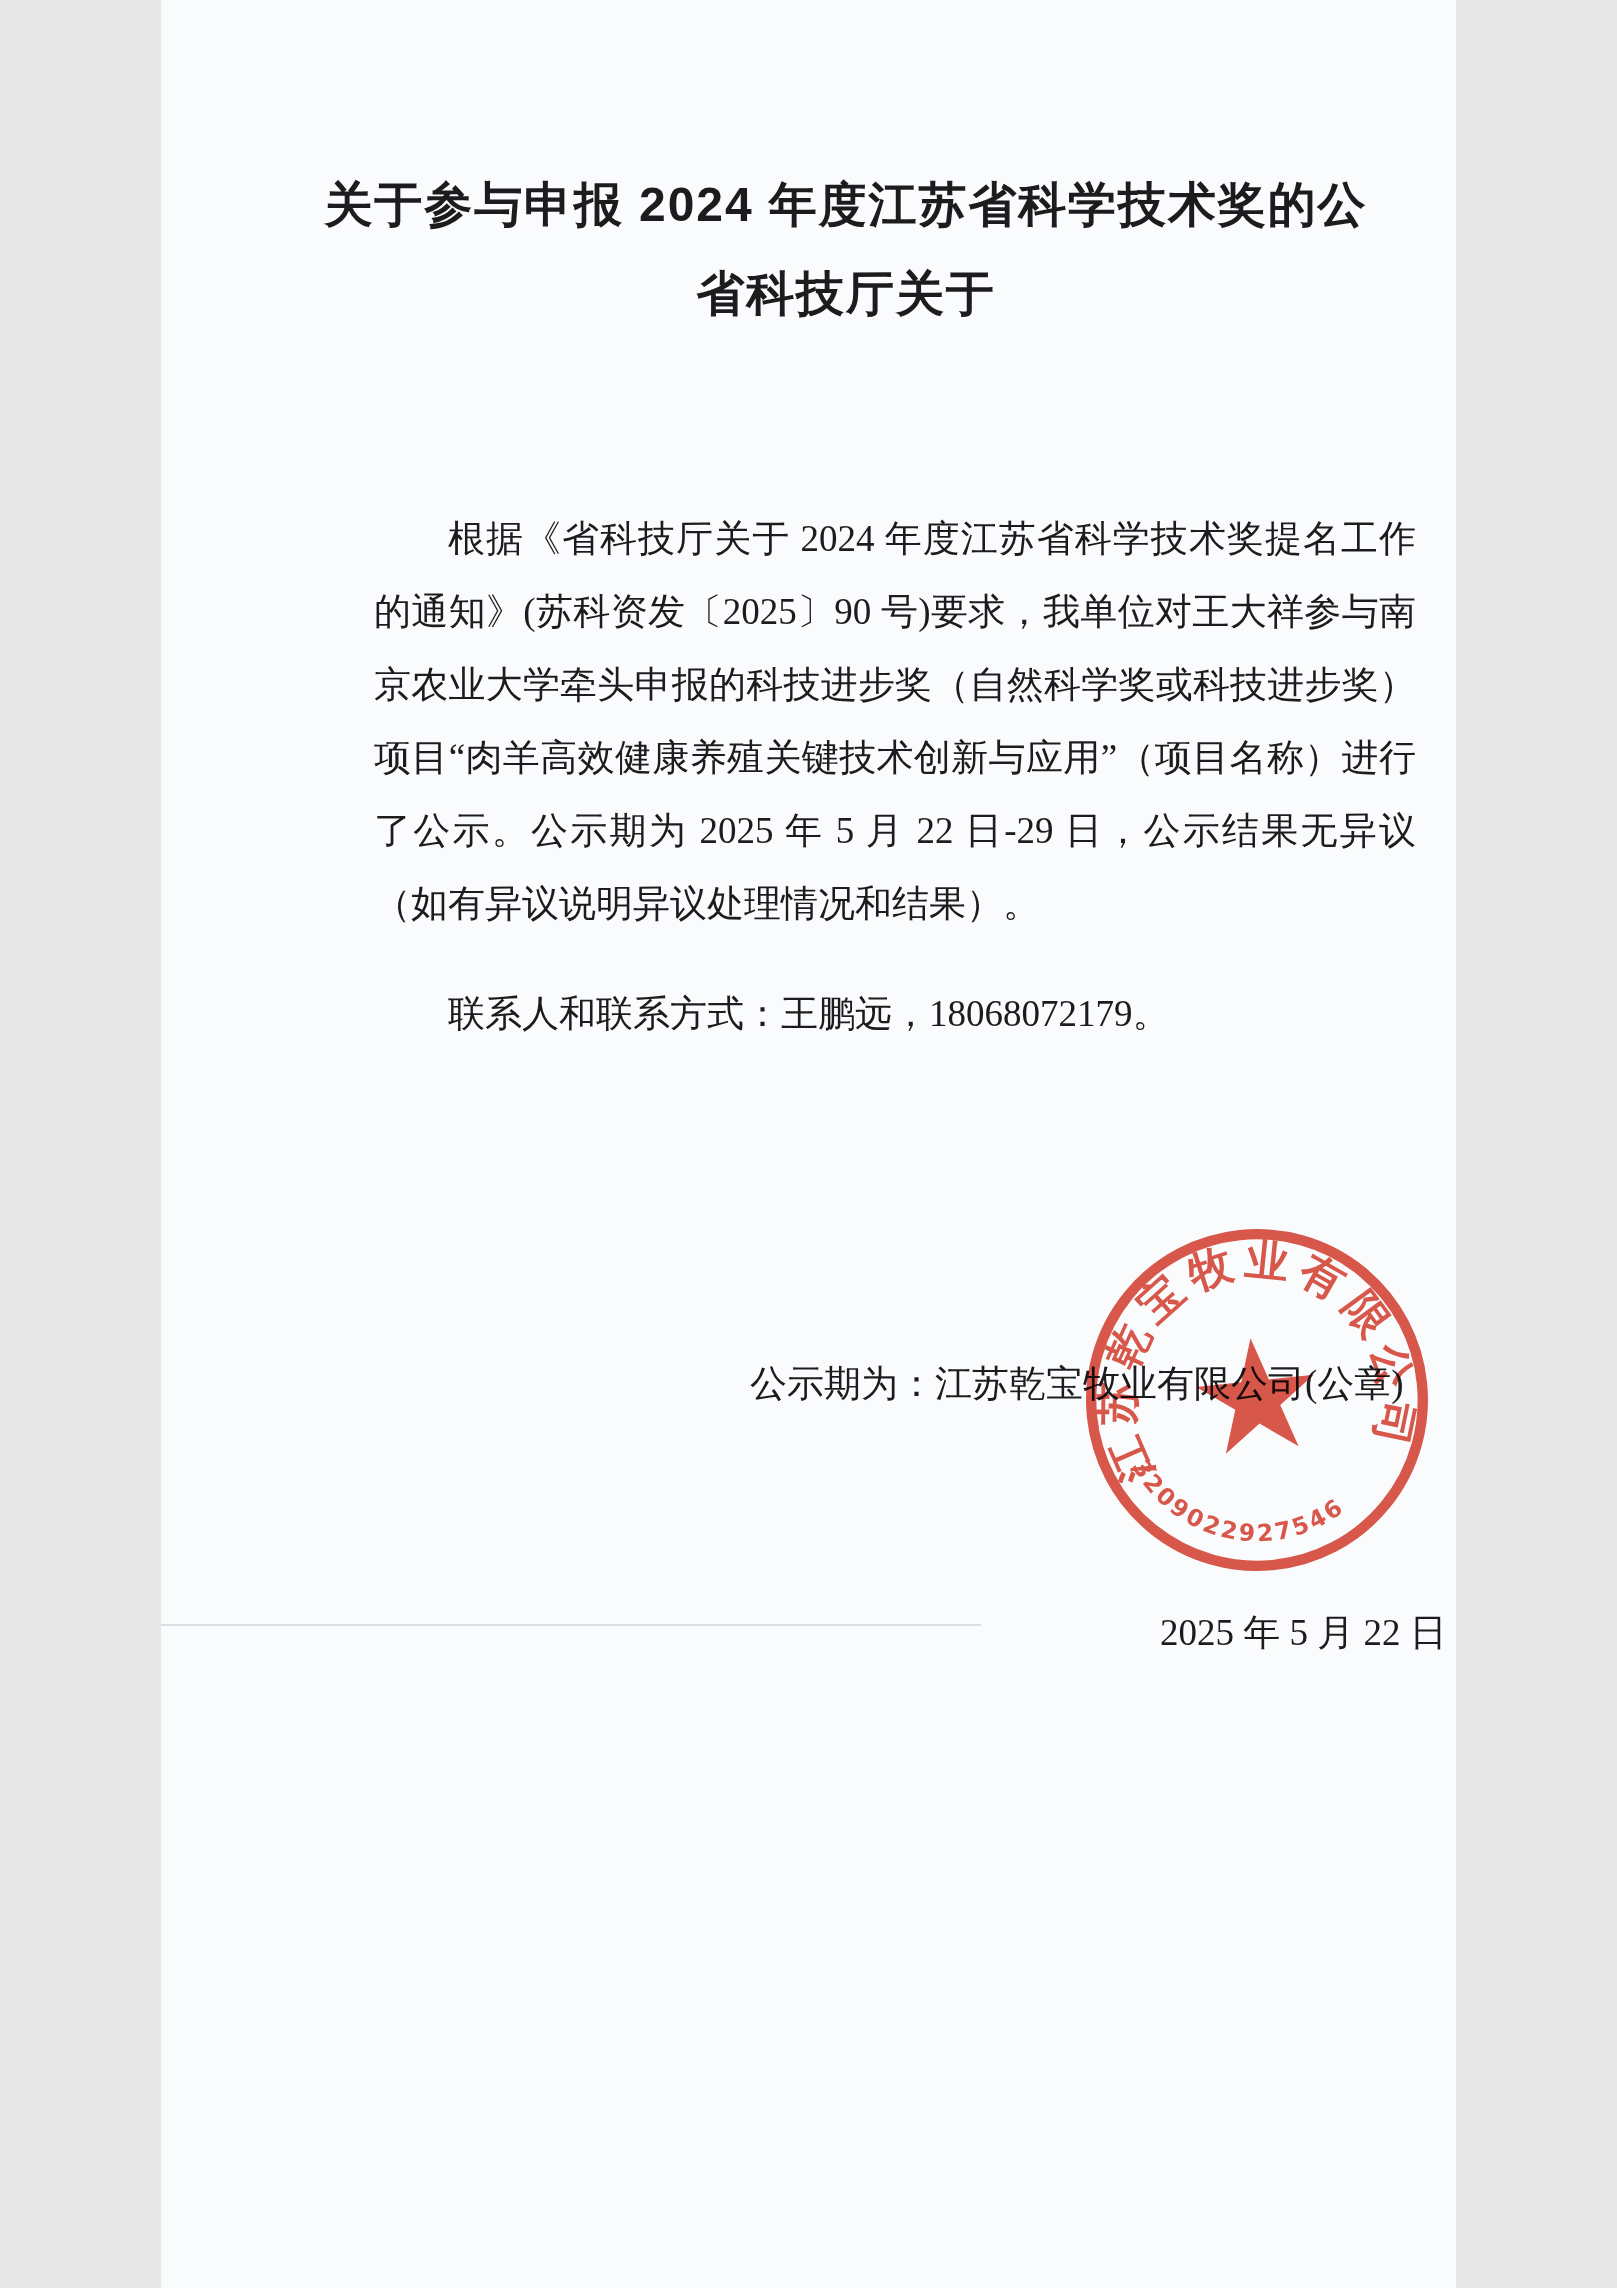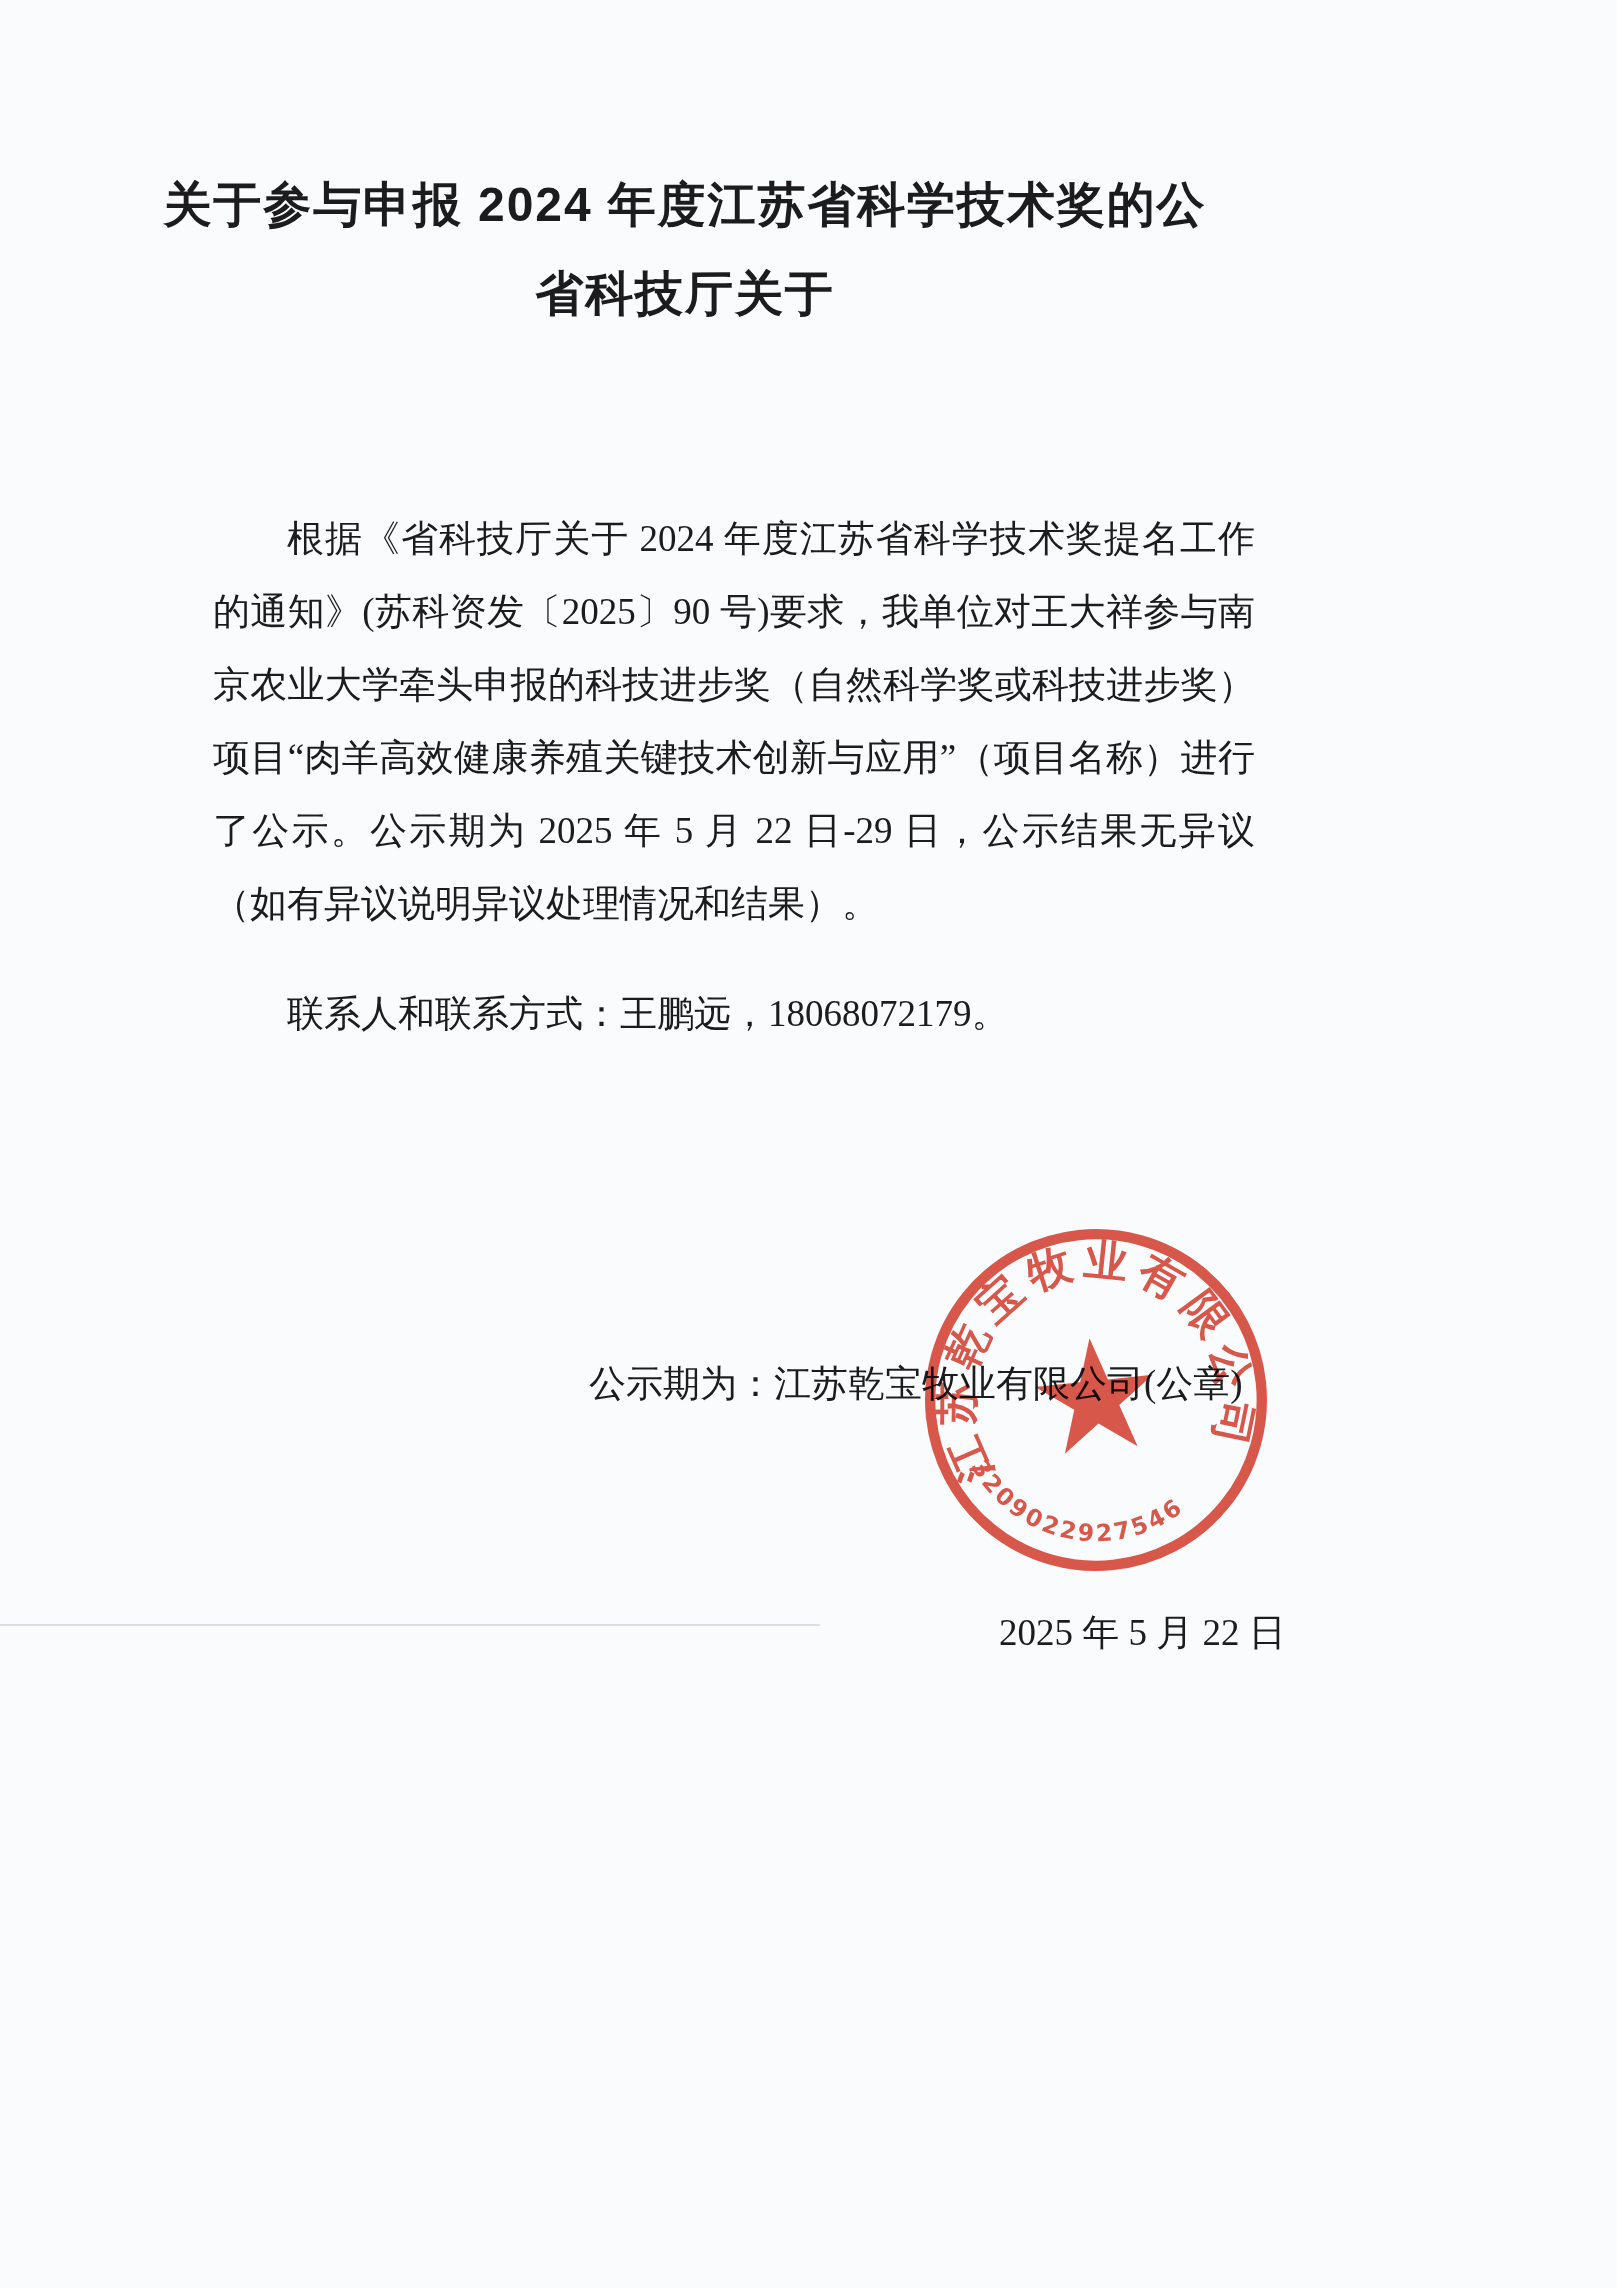--- a/index.html
+++ b/index.html
@@ -1,18 +1,18 @@
 <!DOCTYPE html>
 <html style="--seal-color: #d63a2c; --paper-color: #fafbfc; --ink-color: #1c1c1e;font-size:15px"><head>
 <meta charset="utf-8">
 <style>
   html, body { margin: 0; padding: 0; background: #e8e8e8; }
   .page {
     position: relative;
-    width: 1617px;
+    width: 1295px;
     height: 2289px;
     margin: 0 auto;
     background: var(--paper-color, #fafbfc);
     overflow: hidden;
     font-family: "Liberation Serif", serif;
     color: var(--ink-color, #1c1c1e);
   }
   .title {
     position: absolute;
     top: 160px;

